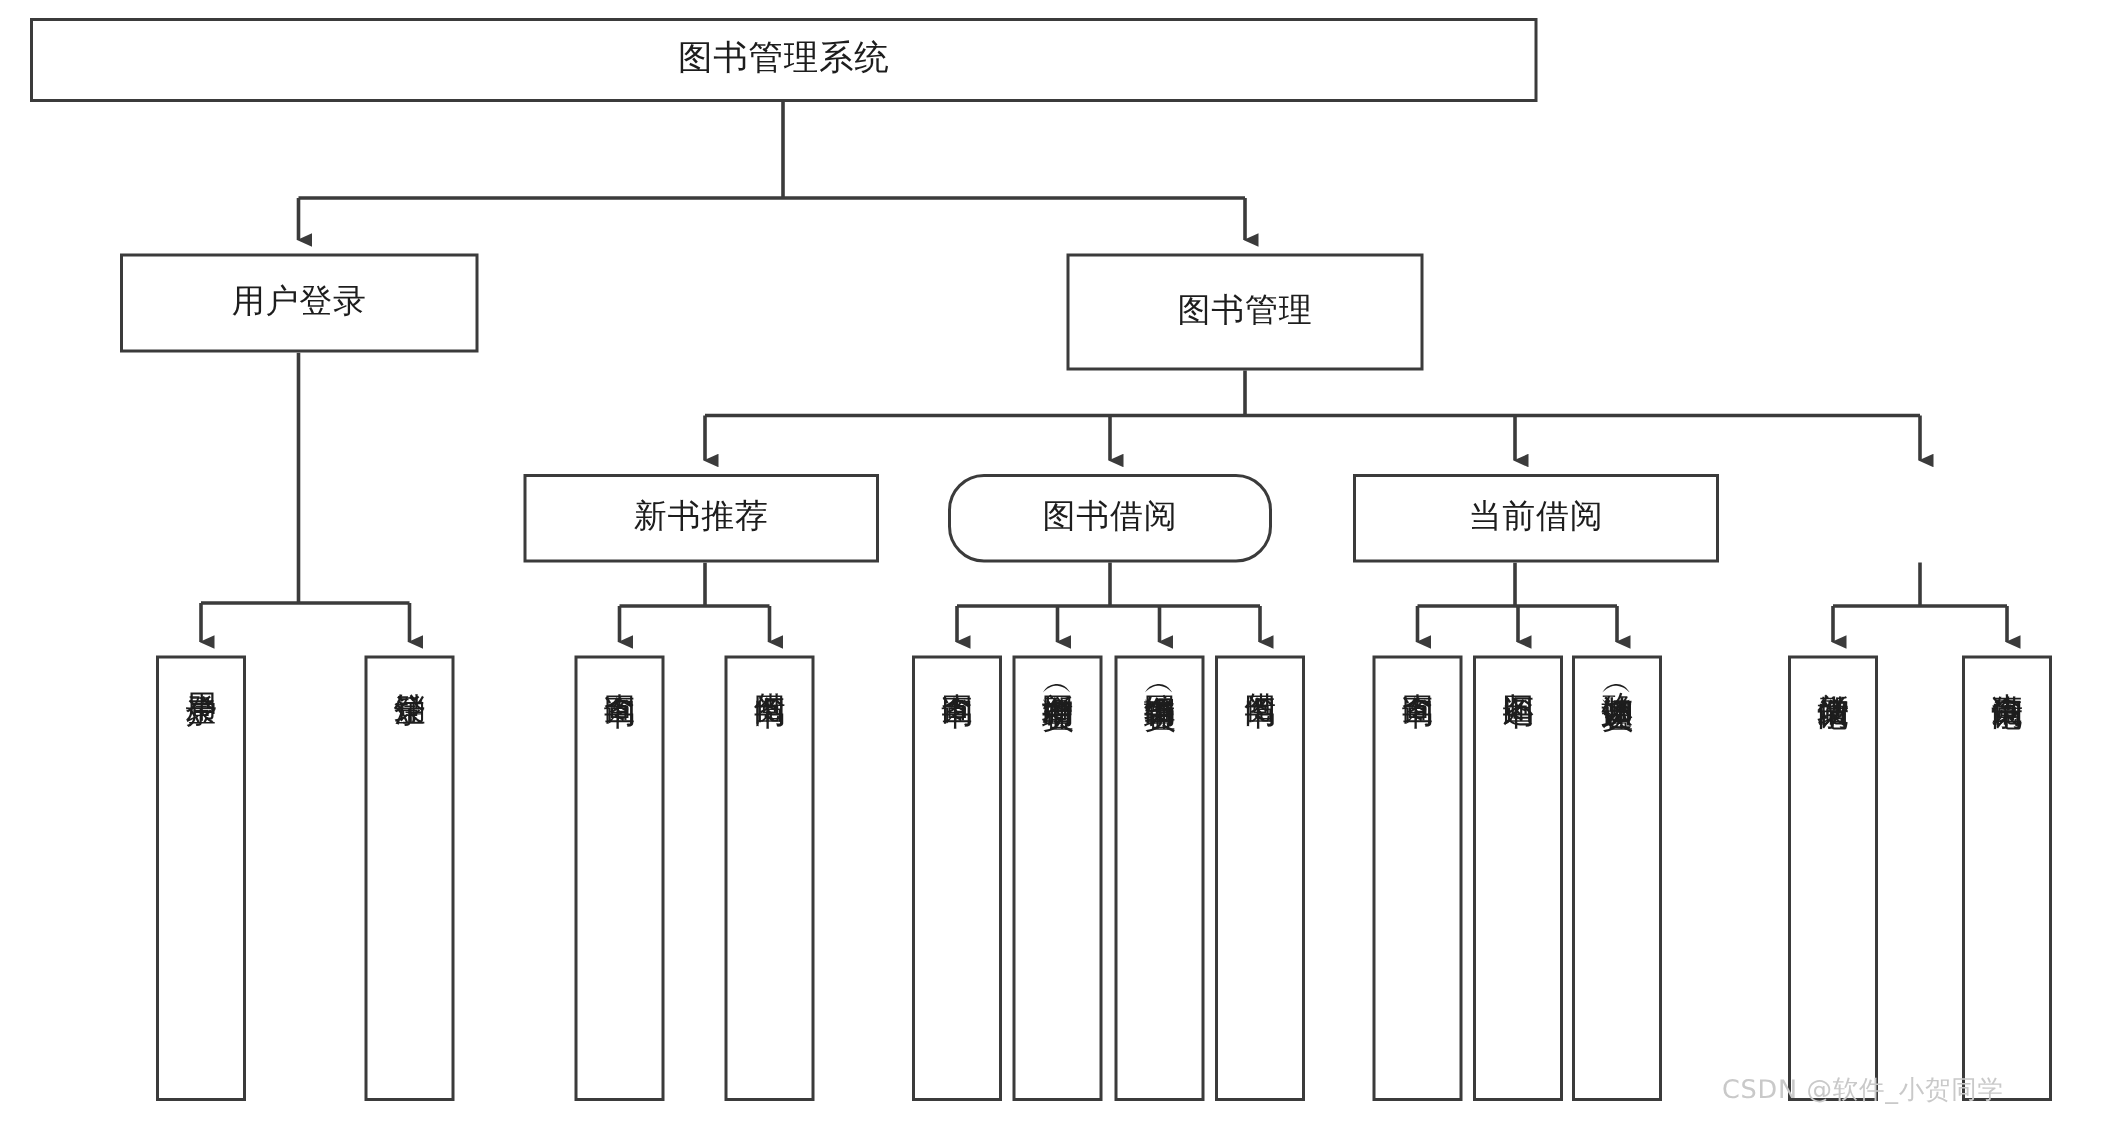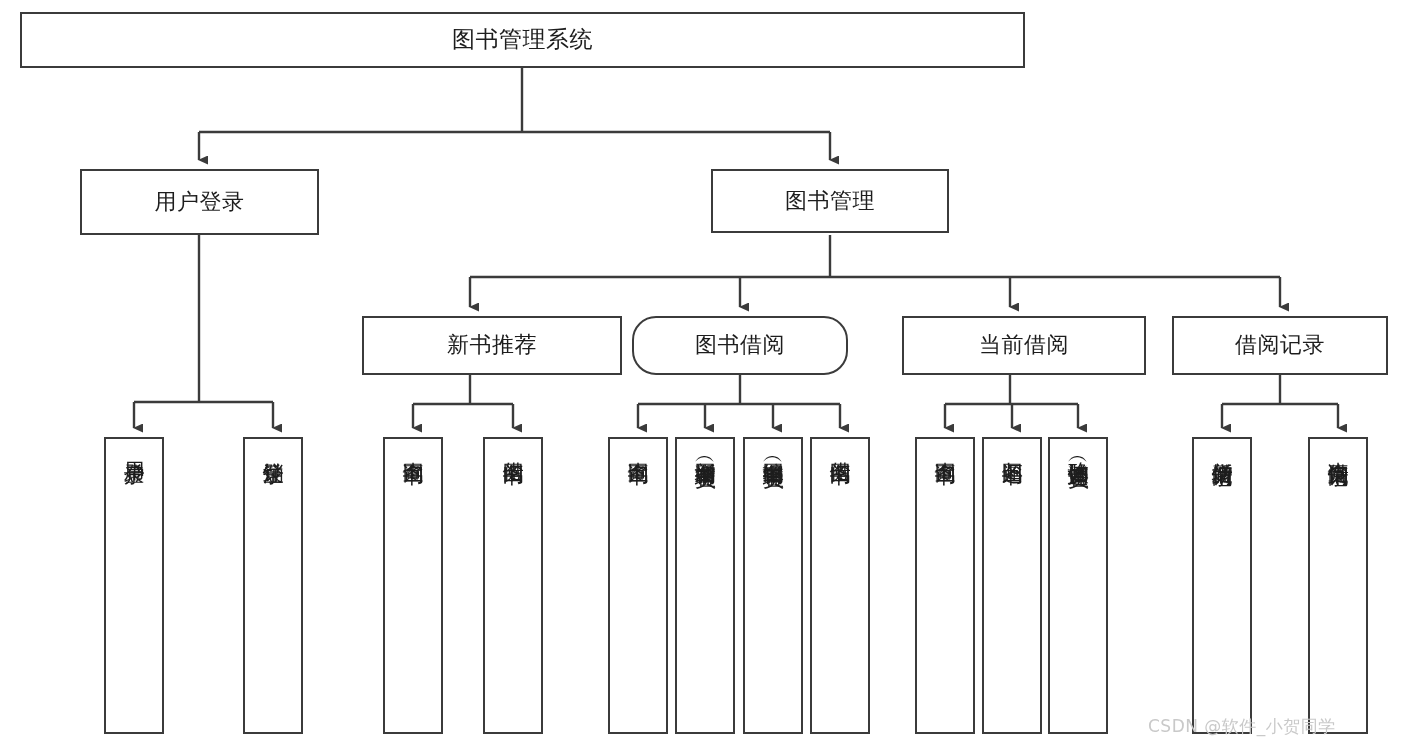--- a/index.html
+++ b/index.html
@@ -129,36 +129,33 @@
     </g>
   </svg>
 
   <div class="node h root" style="left:20px; top:12px; width:1005px; height:56px;">
     <span class="lbl">图书管理系统</span>
   </div>
 
   <div class="node h" style="left:80px; top:169px; width:239px; height:66px;">
     <span class="lbl">用户登录</span>
   </div>
-  <div class="node h" style="left:711px; top:169px; width:238px; height:64px;">
+  <div class="node h" style="left:711px; top:169px; width:238px; height:78px;">
     <span class="lbl">图书管理</span>
   </div>
 
-  <div class="node h" style="left:362px; top:316px; width:260px; height:59px;">
+  <div class="node h" style="left:349px; top:316px; width:237px; height:59px;">
     <span class="lbl">新书推荐</span>
   </div>
   <div class="node h" style="left:632px; top:316px; width:216px; height:59px;border-radius:24px;">
     <span class="lbl">图书借阅</span>
   </div>
   <div class="node h" style="left:902px; top:316px; width:244px; height:59px;">
     <span class="lbl">当前借阅</span>
   </div>
-  <div class="node h" style="left:1172px; top:316px; width:216px; height:59px;">
-    <span class="lbl">借阅记录</span>
-  </div>
 
   <div class="node v" style="left:104px; top:437px; width:60px; height:297px;">
     <span class="lbl">用户登录</span>
   </div>
   <div class="node v" style="left:243px; top:437px; width:60px; height:297px;">
     <span class="lbl">注销登录</span>
   </div>
 
   <div class="node v" style="left:383px; top:437px; width:60px; height:297px;">
     <span class="lbl">查询图书</span>

